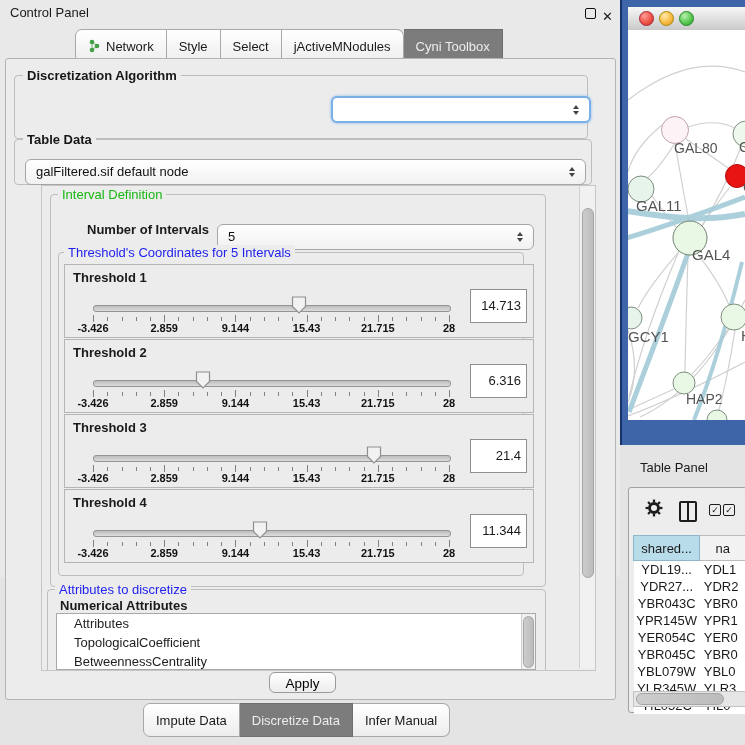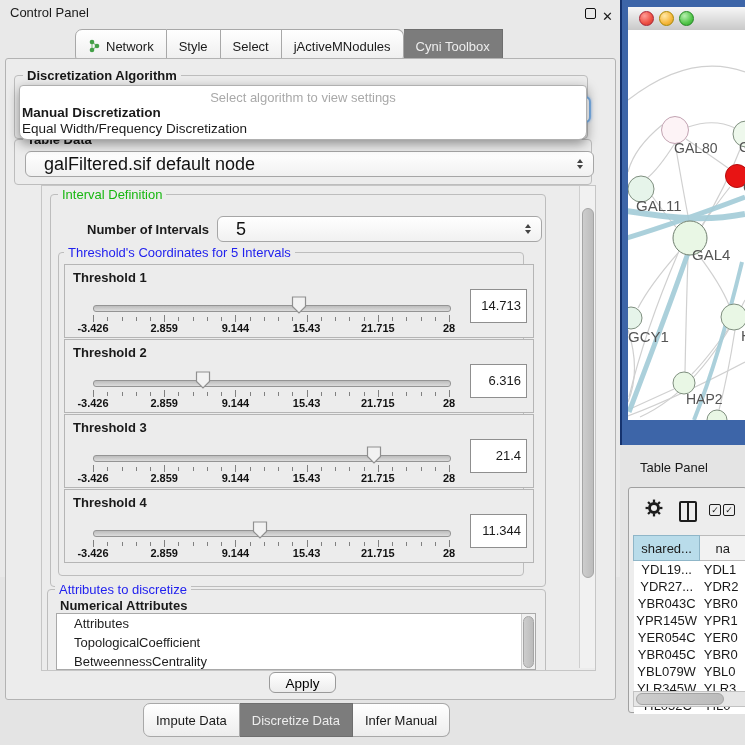--- a/index.html
+++ b/index.html
@@ -23,21 +23,21 @@
   #bottom-tabs{left:143px;top:703px;}
   
   #content{left:5px;top:58px;width:609px;height:640px;background:#ececec;border:1px solid #b3b3b3;border-radius:3px;}
   .group{position:absolute;border:1px solid #bdbdbd;border-radius:4px;}
   .grouplabel{position:absolute;background:#ececec;padding:0 4px;font-size:13px;white-space:nowrap;}
   .g-green{color:#18b711;}
   .g-blue{color:#2222ee;}
   .g-dark{color:#161616;font-weight:700;}
   
   .combo{position:absolute;background:linear-gradient(#ffffff,#f1f1f1);border:1px solid #a6a6a6;border-radius:6px;
-         line-height:24px;padding-left:18px;font-size:18px;color:#111;}
+         line-height:24px;padding-left:10px;font-size:13px;color:#111;margin-top:8px;}
   .spinner{position:absolute;right:9px;top:0;bottom:0;width:8px;display:flex;flex-direction:column;justify-content:center;gap:2px;align-items:center;}
   .sp-up{width:0;height:0;border-left:3.5px solid transparent;border-right:3.5px solid transparent;border-bottom:4.5px solid #444;}
   .sp-dn{width:0;height:0;border-left:3.5px solid transparent;border-right:3.5px solid transparent;border-top:4.5px solid #444;}
   .focus-combo{position:absolute;background:#fff;border:2px solid #7ab0e8;border-radius:6px;box-shadow:0 0 3px #8ab8ee;}
   
   #popup{left:13px;top:84px;width:566px;height:53px;background:#fff;border:1px solid #b0b0b0;
          border-radius:4px 4px 8px 8px;box-shadow:0 4px 12px rgba(0,0,0,.40);z-index:20;}
   #popup .hint{position:absolute;left:0;right:0;top:4px;text-align:center;color:#a9a9a9;font-size:13px;}
   #popup .opt1{position:absolute;left:2px;top:19px;font-weight:700;font-size:13.5px;}
   #popup .opt2{position:absolute;left:2px;top:35px;font-size:13.5px;}
@@ -128,25 +128,20 @@
 
     <div class="group" style="left:8px;top:16px;width:572px;height:62px;"></div>
     <div class="grouplabel g-dark" style="left:17px;top:9px;">Discretization Algorithm</div>
     <div class="focus-combo" style="left:325px;top:37px;width:256px;height:23px;">
       <span class="spinner">
           <span class="sp-up"></span>
           <span class="sp-dn"></span>
         </span>
     </div>
 
-    <div id="popup" class="abs" style="top:26px;">
-      <div class="hint">Select algorithm to view settings</div>
-      <div class="opt1">Manual Discretization</div>
-      <div class="opt2">Equal Width/Frequency Discretization</div>
-    </div>
 
     <div class="group" style="left:8px;top:80px;width:576px;height:44px;"></div>
     <div class="grouplabel g-dark" style="left:17px;top:73px;">Table Data</div>
     <div class="combo" style="left:19px;top:92px;width:549px;height:24px;">
       <span>galFiltered.sif default node</span>
       <span class="spinner">
           <span class="sp-up"></span>
           <span class="sp-dn"></span>
         </span>
     </div>

